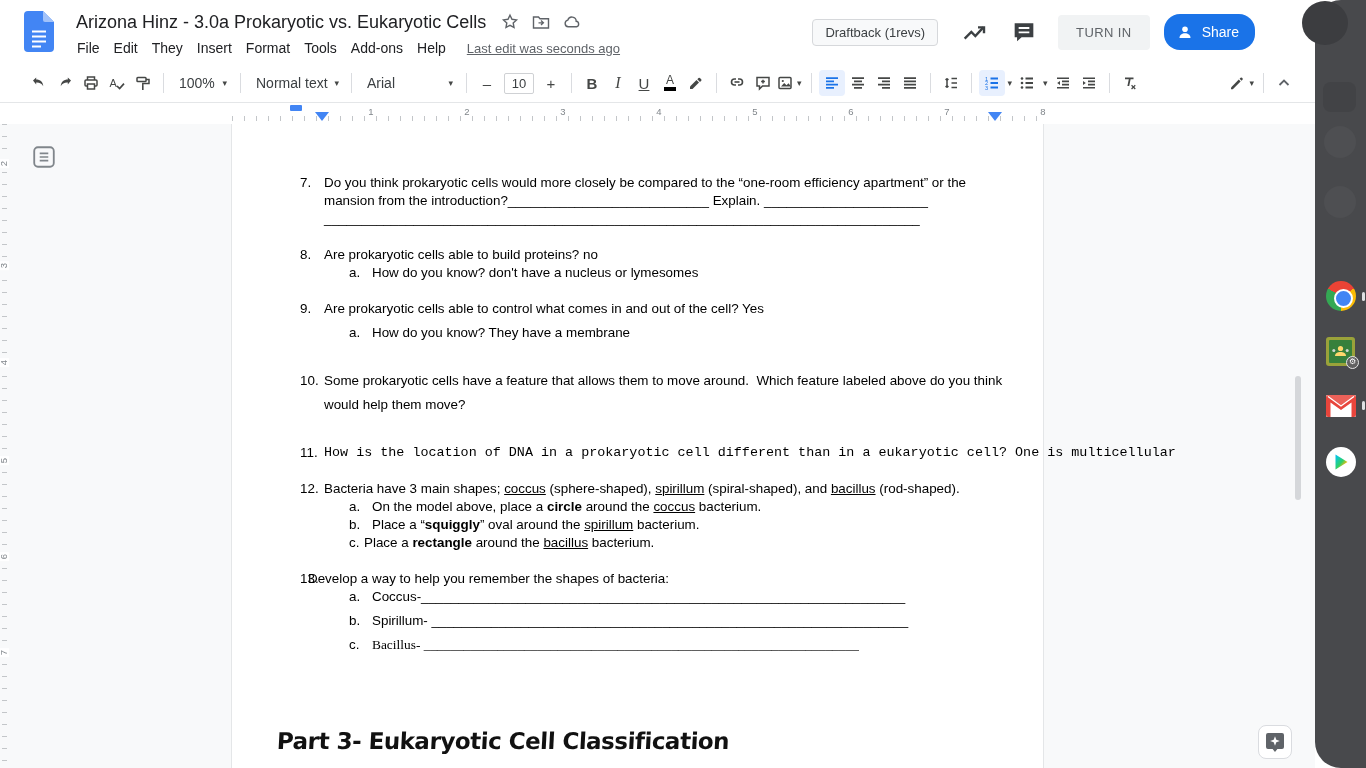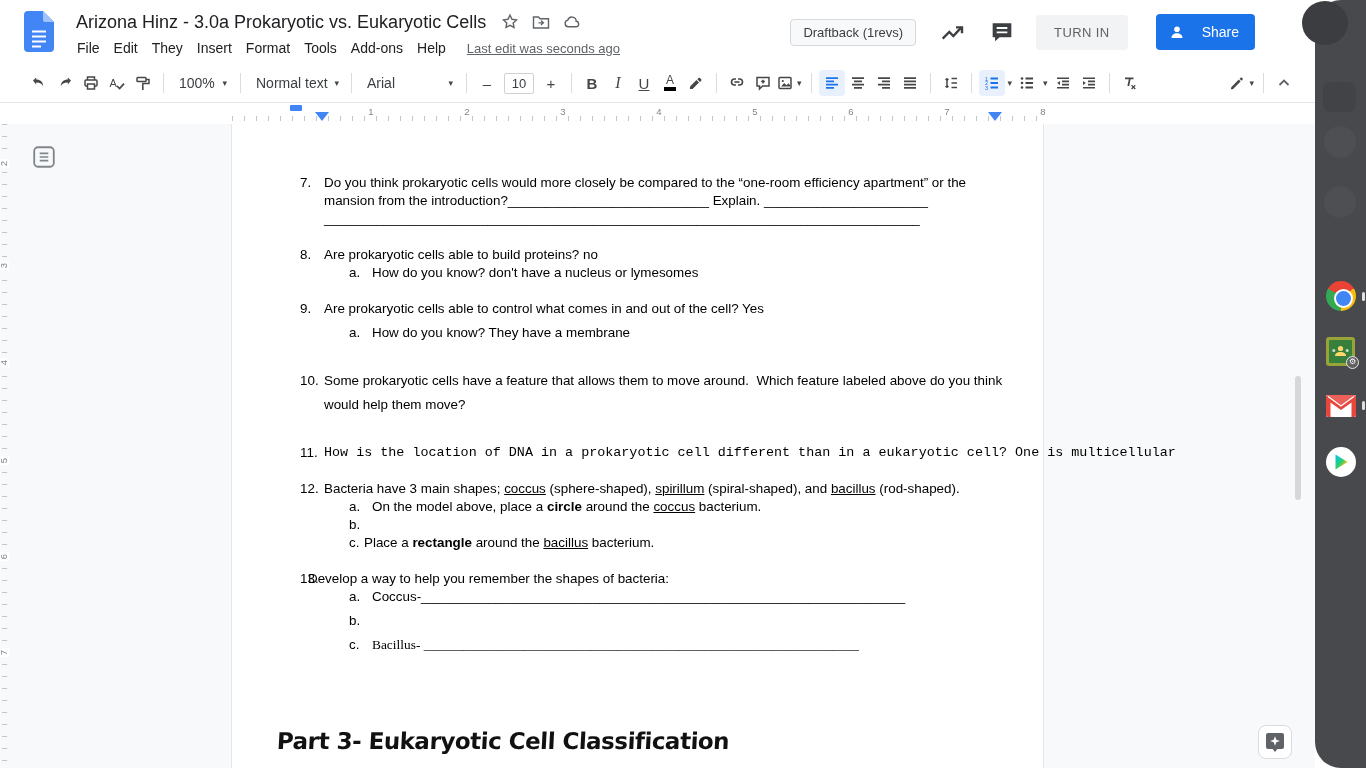--- a/index.html
+++ b/index.html
@@ -17,22 +17,22 @@
   .menu-item { font-size:14px; color:#202124; padding:2px 7px; border-radius:4px; cursor:pointer; }
   #last-edit { font-size:13px; color:#5f6368; text-decoration:underline; margin-left:14px; cursor:pointer; white-space:nowrap; }
   #header-right { position:absolute; right:60px; top:0; height:64px; display:flex; align-items:center; }
   #draftback-btn { font-size:13px; color:#3c4043; background:#f8f9fa; border:1px solid #d6d8db;
                    border-radius:4px; padding:5px 12px; cursor:pointer; white-space:nowrap; }
   .hr-icon { width:24px; height:24px; cursor:pointer; }
   #trending-icon { margin-left:24px; }
   #comment-top-icon { margin-left:26px; }
   #turnin-btn { margin-left:22px; font-size:13px; letter-spacing:.4px; color:#5f6368; background:#f1f3f4;
                 border:none; border-radius:4px; padding:10px 18px; cursor:pointer; font-weight:500; white-space:nowrap; }
-  #share-btn { margin-left:28px; display:flex; align-items:center; gap:16px; background:#1a73e8; color:#fff;
-               font-size:14px; font-weight:500; border:none; border-radius:4px; padding:9px 16px 9px 12px; cursor:pointer; }
+  #share-btn { margin-left:14px; display:flex; align-items:center; gap:8px; background:#1a73e8; color:#fff;
+               font-size:14px; font-weight:500; border:none; border-radius:16px; padding:9px 16px 9px 12px; cursor:pointer; }
 
   
   #toolbar { position:absolute; left:0; top:64px; width:1315px; height:39px; background:#fff;
              border-bottom:1px solid #e4e6e8; display:flex; align-items:center; padding-left:26px; }
   .tb-btn { height:26px; min-width:26px; display:flex; align-items:center; justify-content:center;
             border-radius:4px; cursor:pointer; color:#454746; }
   .tb-btn.active { background:#e8f0fe; }
   .tb-div { width:1px; height:20px; background:#dadce0; margin:0 7px; flex:none; }
   .tb-caret { font-size:9px; color:#454746; margin:0 2px 0 3px; }
   .tb-text { font-size:14px; color:#3c4043; padding:0 4px; white-space:nowrap; }
@@ -384,25 +384,25 @@
         <div class="doc-line" style="top: 86px;"><span class="doc-text" style="left: 92px;"><span>________________________________________________________________________________</span></span></div>
         <div class="doc-line" style="top: 122px;"><span class="doc-num" style="left: 68px;">8.</span><span class="doc-text" style="left: 92px;"><span>Are prokaryotic cells able to build proteins? no</span></span></div>
         <div class="doc-line" style="top: 140px;"><span class="doc-num" style="left: 117px;">a.</span><span class="doc-text" style="left: 140px;"><span>How do you know? don't have a nucleus or lymesomes</span></span></div>
         <div class="doc-line" style="top: 176px;"><span class="doc-num" style="left: 68px;">9.</span><span class="doc-text" style="left: 92px;"><span>Are prokaryotic cells able to control what comes in and out of the cell? Yes</span></span></div>
         <div class="doc-line" style="top: 200px;"><span class="doc-num" style="left: 117px;">a.</span><span class="doc-text" style="left: 140px;"><span>How do you know? They have a membrane</span></span></div>
         <div class="doc-line" style="top: 248px;"><span class="doc-num" style="left: 68px;">10.</span><span class="doc-text" style="left: 92px;"><span>Some prokaryotic cells have a feature that allows them to move around.  Which feature labeled above do you think</span></span></div>
         <div class="doc-line" style="top: 272px;"><span class="doc-text" style="left: 92px;"><span>would help them move?</span></span></div>
         <div class="doc-line" style="top: 320px;"><span class="doc-num" style="left: 68px;">11.</span><span class="doc-text" style="left: 92px; font-family: Liberation Mono, monospace;"><span>How is the location of DNA in a prokaryotic cell different than in a eukaryotic cell? One is multicellular</span></span></div>
         <div class="doc-line" style="top: 356px;"><span class="doc-num" style="left: 68px;">12.</span><span class="doc-text" style="left: 92px;"><span>Bacteria have 3 main shapes; </span><span class="seg-u">coccus</span><span> (sphere-shaped), </span><span class="seg-u">spirillum</span><span> (spiral-shaped), and </span><span class="seg-u">bacillus</span><span> (rod-shaped).</span></span></div>
         <div class="doc-line" style="top: 374px;"><span class="doc-num" style="left: 117px;">a.</span><span class="doc-text" style="left: 140px;"><span>On the model above, place a </span><span class="seg-b">circle</span><span> around the </span><span class="seg-u">coccus</span><span> bacterium.</span></span></div>
-        <div class="doc-line" style="top: 392px;"><span class="doc-num" style="left: 117px;">b.</span></div>
+        <div class="doc-line" style="top: 392px;"><span class="doc-num" style="left: 117px;">b.</span><span class="doc-text" style="left: 140px;"><span>Place a “</span><span class="seg-b">squiggly</span><span>” oval around the </span><span class="seg-u">spirillum</span><span> bacterium.</span></span></div>
         <div class="doc-line" style="top: 410px;"><span class="doc-num" style="left: 117px;">c.</span><span class="doc-text" style="left: 132px;"><span>Place a </span><span class="seg-b">rectangle</span><span> around the </span><span class="seg-u">bacillus</span><span> bacterium.</span></span></div>
         <div class="doc-line" style="top: 446px;"><span class="doc-num" style="left: 68px;">13.</span><span class="doc-text" style="left: 76px;"><span>Develop a way to help you remember the shapes of bacteria:</span></span></div>
         <div class="doc-line" style="top: 464px;"><span class="doc-num" style="left: 117px;">a.</span><span class="doc-text" style="left: 140px;"><span>Coccus-_________________________________________________________________</span></span></div>
-        <div class="doc-line" style="top: 488px;"><span class="doc-num" style="left: 117px;">b.</span></div>
+        <div class="doc-line" style="top: 488px;"><span class="doc-num" style="left: 117px;">b.</span><span class="doc-text" style="left: 140px;"><span>Spirillum- ________________________________________________________________</span></span></div>
         <div class="doc-line" style="top: 512px;"><span class="doc-num" style="left: 117px;">c.</span><span class="doc-text" style="left: 140px; font-family: Liberation Serif, serif;"><span>Bacillus- _________________________________________________________________</span></span></div>
       </div>
     <div id="section-heading">Part 3- Eukaryotic Cell Classification</div>
   </div>
 
   <div id="scroll-thumb"></div>
 
   <div id="explore-btn">
     <svg width="22" height="24" viewBox="0 0 22 24">
       <path d="M4 3h14a2 2 0 0 1 2 2v12a2 2 0 0 1-2 2h-4.6L11 22l-2.4-3H4a2 2 0 0 1-2-2V5a2 2 0 0 1 2-2z" fill="#5f6368"></path>

